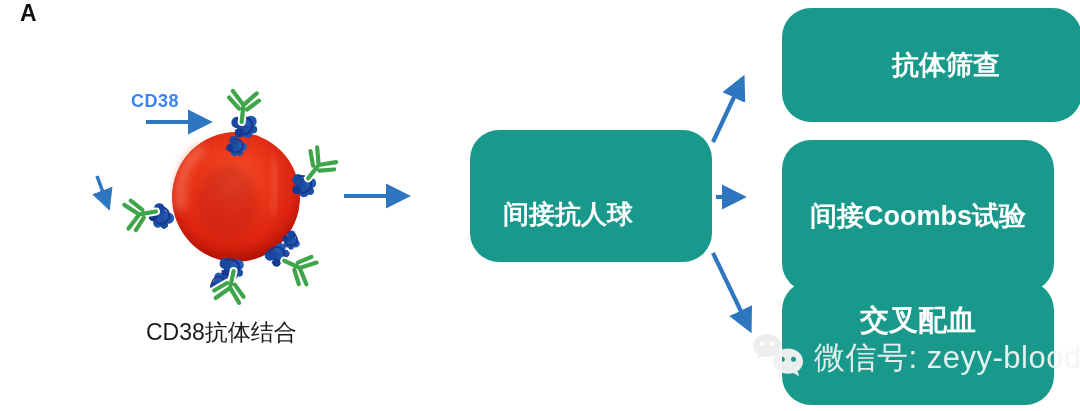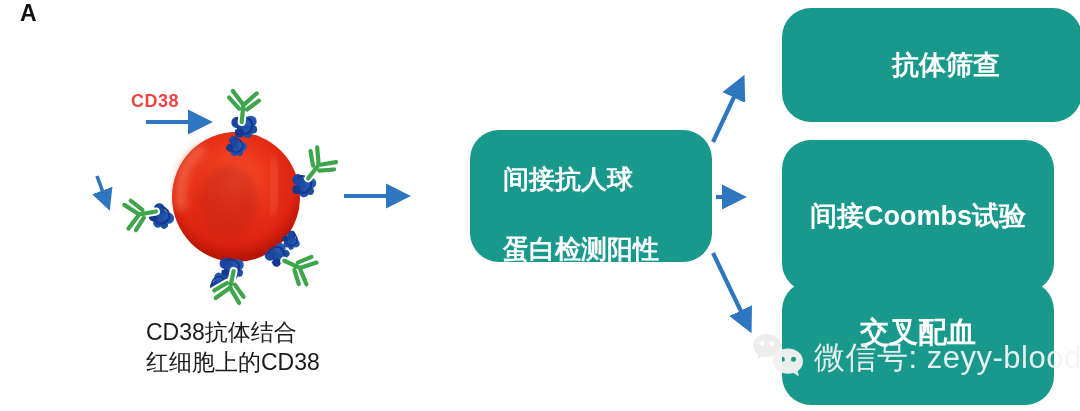--- a/index.html
+++ b/index.html
@@ -12,21 +12,21 @@
   }
   .abs{position:absolute;}
   
   .panel-label{
     left:20px;top:0px;
     font-size:23px;font-weight:bold;color:#111111;
     z-index:3;
   }
   .cd38-label{
     left:131px;top:91px;
-    font-size:18px;font-weight:bold;color:#ef4444;
+    font-size:18px;font-weight:bold;color:#3b82f6;
     letter-spacing:.5px;z-index:3;text-align:center;
   }
   .cd38-ab-label{
     left:13px;top:127px;
     font-size:27px;color:#1a1a1a;z-index:3;
   }
   .caption{
     left:146px;top:317px;
     font-size:23px;line-height:30px;color:#1a1a1a;
     z-index:3;
@@ -47,21 +47,21 @@
   .central-box .lines{
     margin-left:33px;
     font-size:26px;font-weight:bold;line-height:34px;
     text-align:left;
   }
   .central-box .lines span{display:block;margin-top:36px;}
   .result-box{left:782px;width:272px;font-weight:bold;font-size:27px;}
   .result-box-1{top:8px;height:114px;padding-left:28px;}
   .result-box-2{top:140px;height:152px;}
   .result-box-3{top:281px;height:124px;font-size:29px;align-items:flex-start;}
-  .result-box-3 .label3{margin-top:32px;}
+  .result-box-3 .label3{margin-top:20px;}
   
   .watermark{
     left:750px;top:331px;
     display:flex;align-items:center;
     z-index:5;
   }
   .watermark .wm-text{
     font-size:31px;
     color:rgba(244,244,244,0.93);
     letter-spacing:.5px;
@@ -138,27 +138,25 @@
       <line x1="713" y1="142" x2="742" y2="80" marker-end="url(#ah)"></line>
       <line x1="716" y1="197" x2="741" y2="197" marker-end="url(#ah)"></line>
       <line x1="713" y1="253" x2="749" y2="328" marker-end="url(#ah)"></line>
     </g>
   </svg>
 
   <div class="abs panel-label">A</div>
   <div class="abs cd38-label">CD38</div>
   <div class="abs caption">
     <span>CD38抗体结合</span>
-    <span>红细胞上的CD38</span>
   </div>
 
   <div class="abs teal-box central-box">
     <div class="lines">
       <span>间接抗人球</span>
-      <span>蛋白检测阳性</span>
     </div>
   </div>
 
   <div class="abs teal-box result-box result-box-1">
     <span>抗体筛查</span>
   </div>
   <div class="abs teal-box result-box result-box-2">
     <span>间接Coombs试验</span>
   </div>
   <div class="abs teal-box result-box result-box-3">

